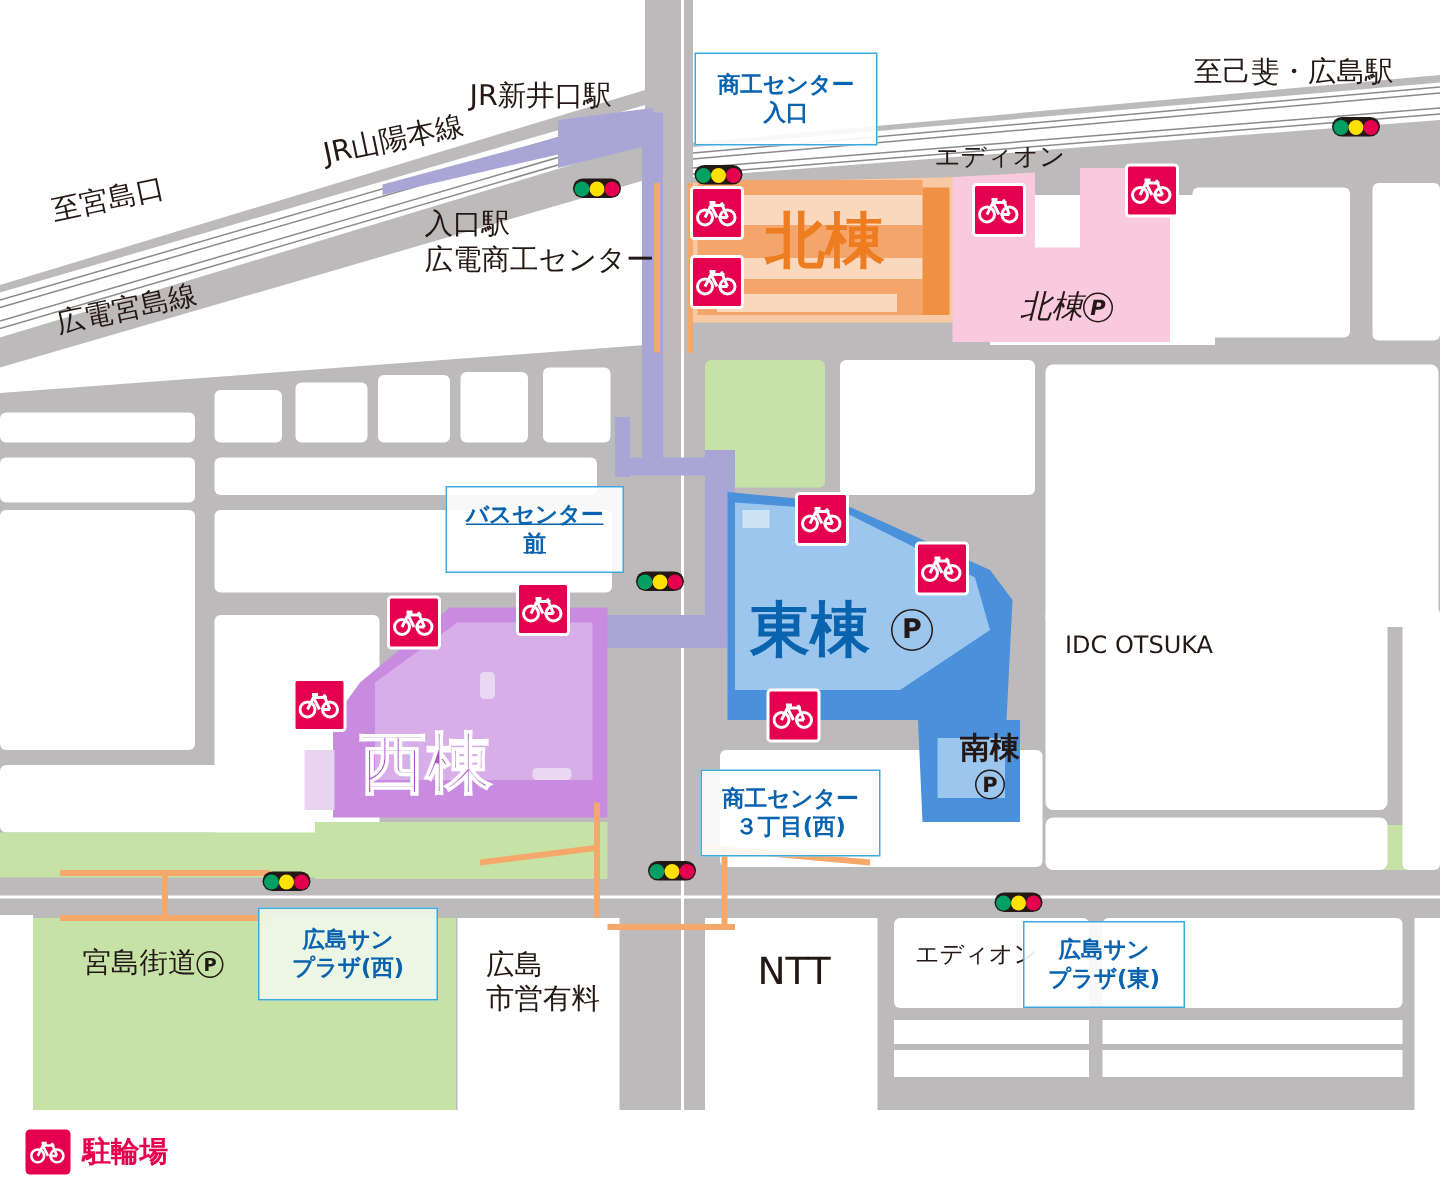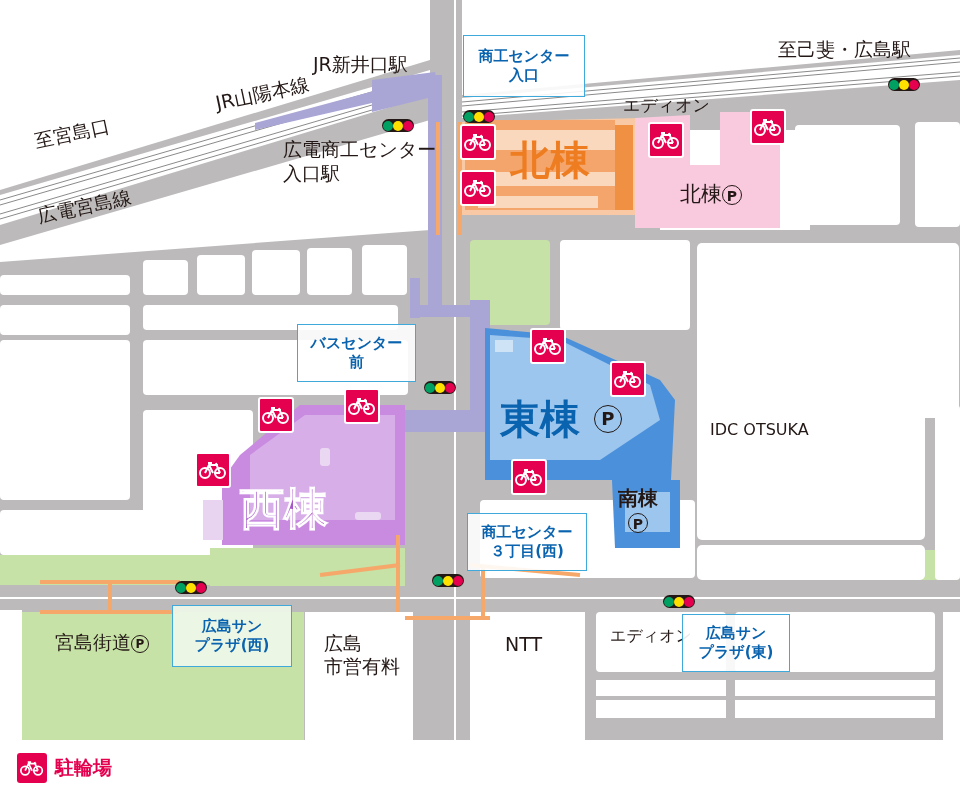--- a/index.html
+++ b/index.html
@@ -141,56 +141,56 @@
     <line x1="470" y1="565" x2="580" y2="575"></line>
     <line x1="438" y1="122" x2="438" y2="235"></line>
     <line x1="460" y1="122" x2="460" y2="235"></line>
   </g>
 </svg>
 
 <div class="lbl" style="left:313px;top:53px;">JR新井口駅</div>
 <div class="lbl" style="left:216px;top:92px;transform:rotate(-12deg);transform-origin:left center;">JR山陽本線</div>
 <div class="lbl" style="left:35px;top:130px;transform:rotate(-12deg);transform-origin:left center;">至宮島口</div>
 <div class="lbl" style="left:283px;top:138px;line-height:1.25;">
+  <div>入口駅</div>
   <div>広電商工センター</div>
-  <div>入口駅</div>
 </div>
 <div class="lbl" style="left:38px;top:205px;transform:rotate(-12deg);transform-origin:left center;">広電宮島線</div>
-<div class="lbl" style="left:778px;top:38px;">至己斐・広島駅</div>
+<div class="lbl" style="left:796px;top:38px;font-family:Liberation Mono, monospace;">至己斐・広島駅</div>
 <div class="lbl" style="left:623px;top:95px;font-size:17px;">エディオン</div>
 <div class="lbl" style="left:710px;top:420px;font-size:16px;text-align:center;">IDC OTSUKA</div>
-<div class="lbl" style="left:505px;top:633px;font-size:19px;">NTT</div>
+<div class="lbl" style="left:505px;top:633px;font-size:25px;">NTT</div>
 <div class="lbl" style="left:610px;top:626px;font-size:16px;">エディオン</div>
 <div class="lbl" style="left:324px;top:632px;line-height:1.2;">
   <div>広島</div>
   <div>市営有料</div>
 </div>
 <div class="lbl" style="left:55px;top:631px;">
   <span>宮島街道</span><span class="circ" style="width:18px;height:18px;line-height:16px;font-size:12px;">P</span>
 </div>
 
 <div class="bldg" style="left:510px;top:133px;font-size:40px;color:#ee7d22;">北棟</div>
-<div class="lbl" style="left:680px;top:182px;font-size:21px;">
+<div class="lbl" style="left:680px;top:192px;font-size:21px;font-style:italic;">
   <span>北棟</span><span class="circ">P</span>
 </div>
 <div class="bldg" style="left:500px;top:392px;font-size:40px;color:#0a63ae;">
   <span>東棟</span>
   <span class="circ" style="width:28px;height:28px;line-height:25px;font-size:18px;color:#231815;vertical-align:8px;">P</span>
 </div>
-<div class="lbl" style="left:618px;top:487px;font-size:20px;font-weight:bold;text-align:center;line-height:1.15;">
+<div class="lbl" style="left:640px;top:487px;font-size:20px;font-weight:bold;text-align:center;line-height:1.15;">
   <div>南棟</div>
   <span class="circ">P</span>
 </div>
 <div class="bldg" style="left:240px;top:480px;font-size:44px;color:#a755c9;-webkit-text-stroke:1px #fff;">西棟</div>
 
 <div class="stop" style="left:463px;top:35px;width:120px;height:60px;">
   <span>商工センター</span>
   <span>入口</span>
 </div>
-<div class="stop" style="left:297px;top:324px;width:117px;height:56px;">
+<div class="stop" style="left:297px;top:324px;width:117px;height:56px;text-decoration:underline;">
   <span>バスセンター</span>
   <span>前</span>
 </div>
 <div class="stop" style="left:467px;top:513px;width:118px;height:56px;">
   <span>商工センター</span>
   <span>３丁目(西)</span>
 </div>
 <div class="stop" style="left:172px;top:605px;width:118px;height:60px;background:rgba(240,248,235,0.9);">
   <span>広島サン</span>
   <span>プラザ(西)</span>

